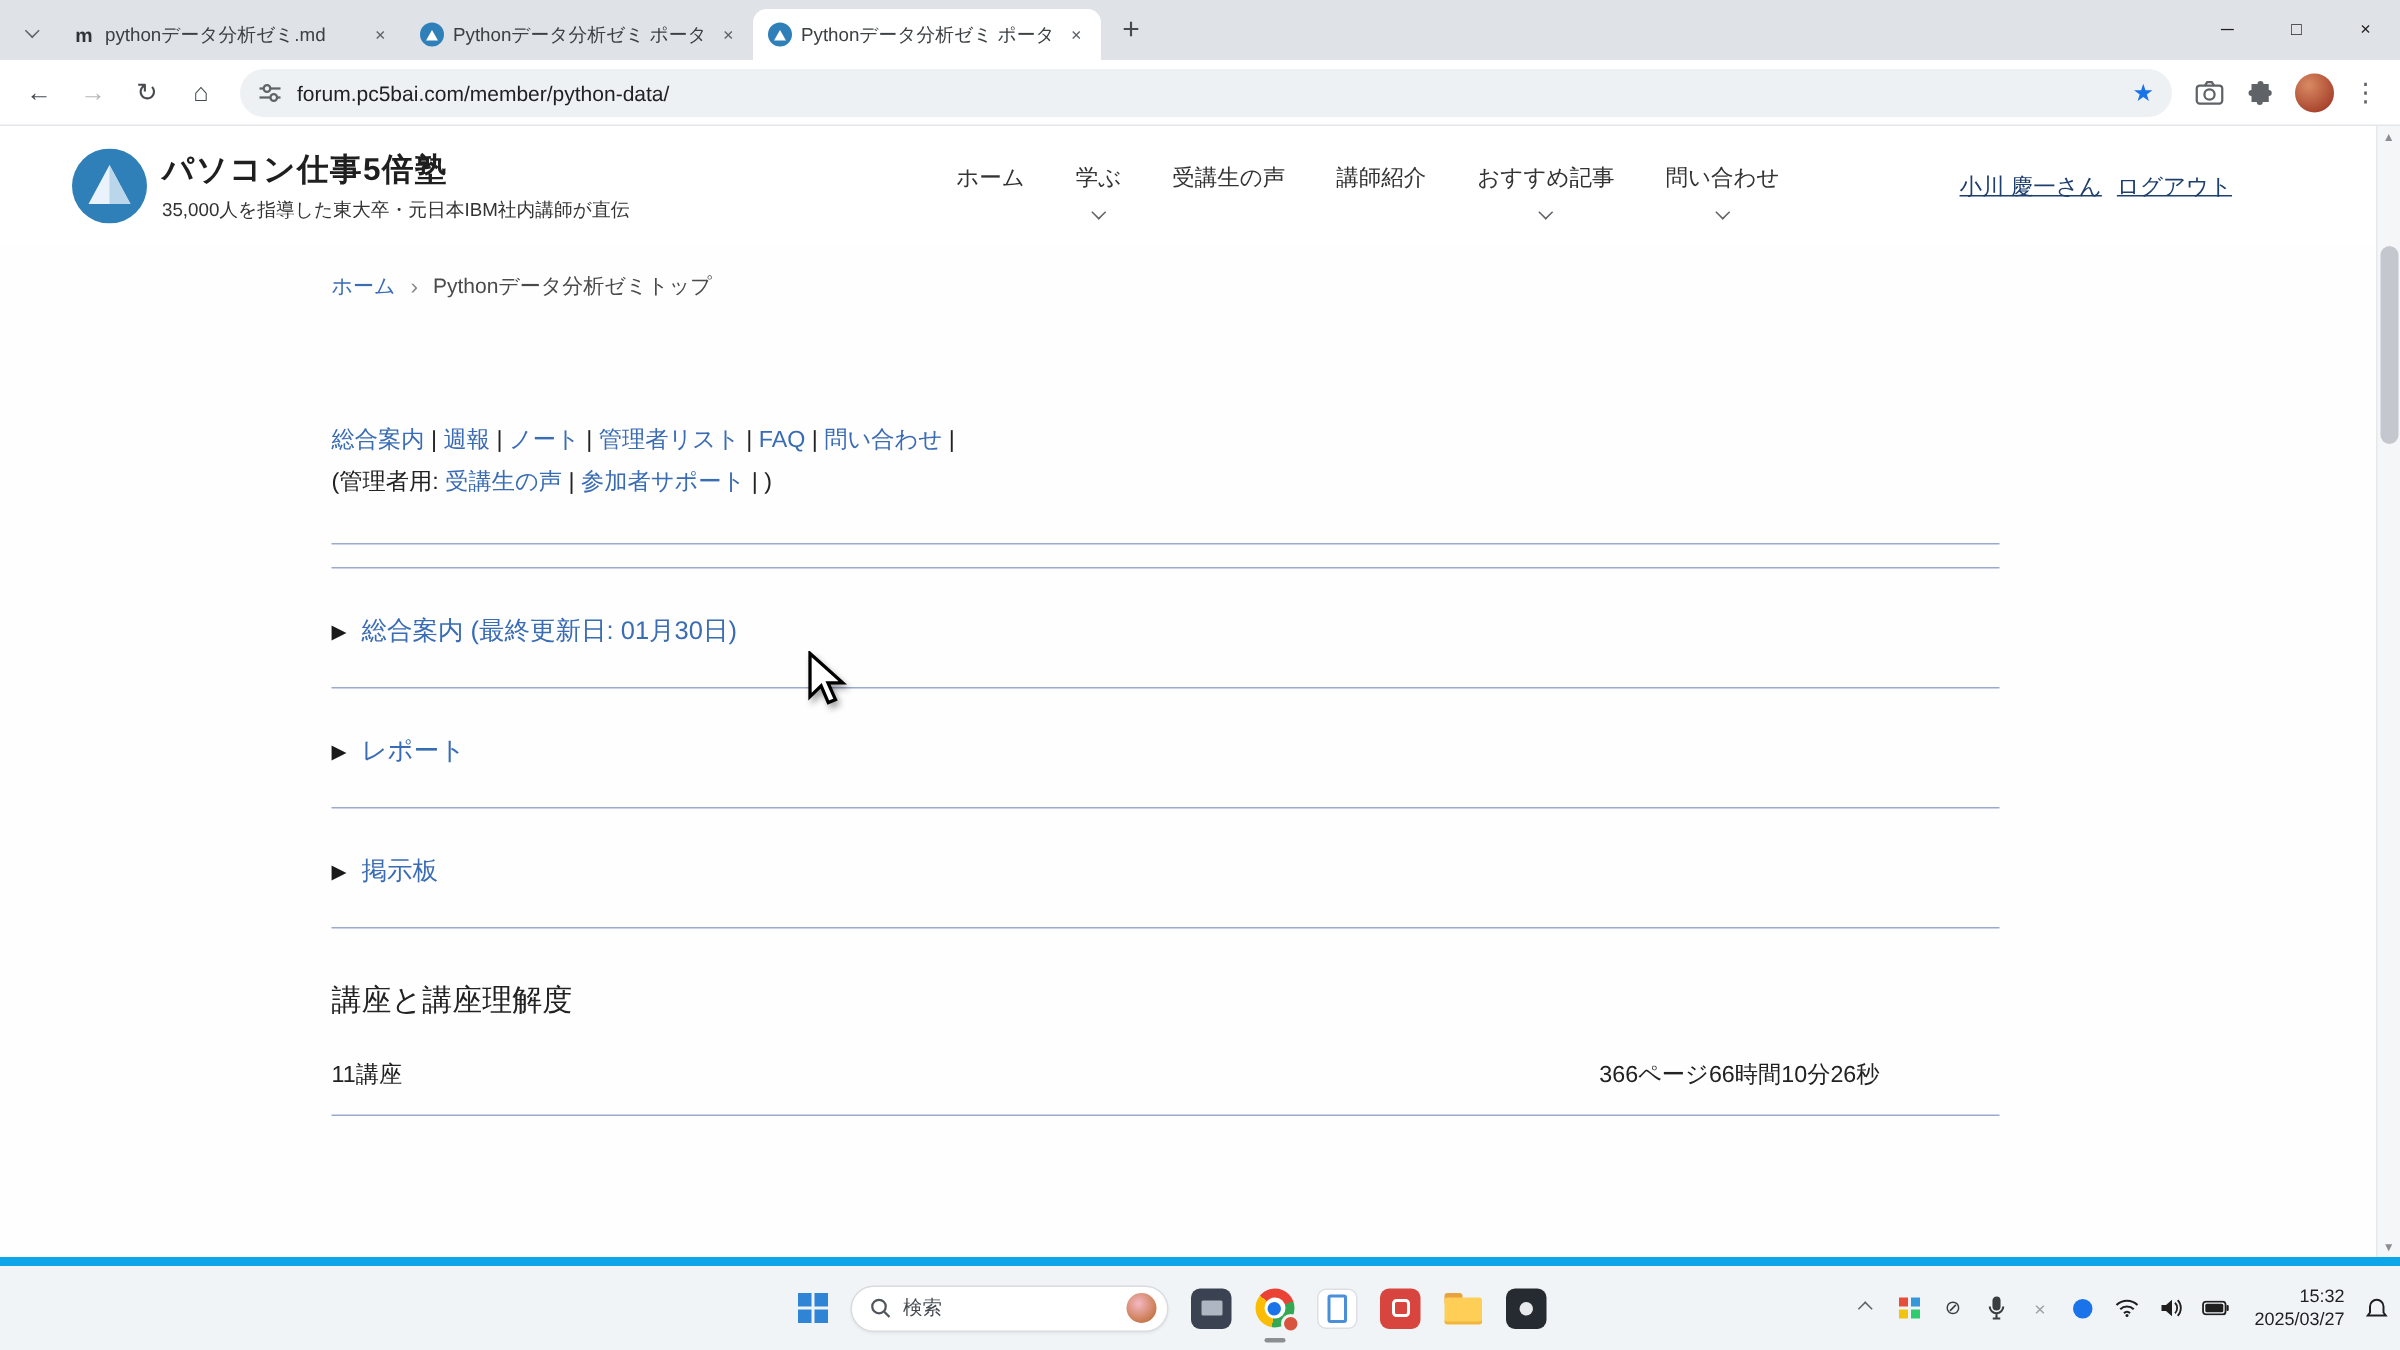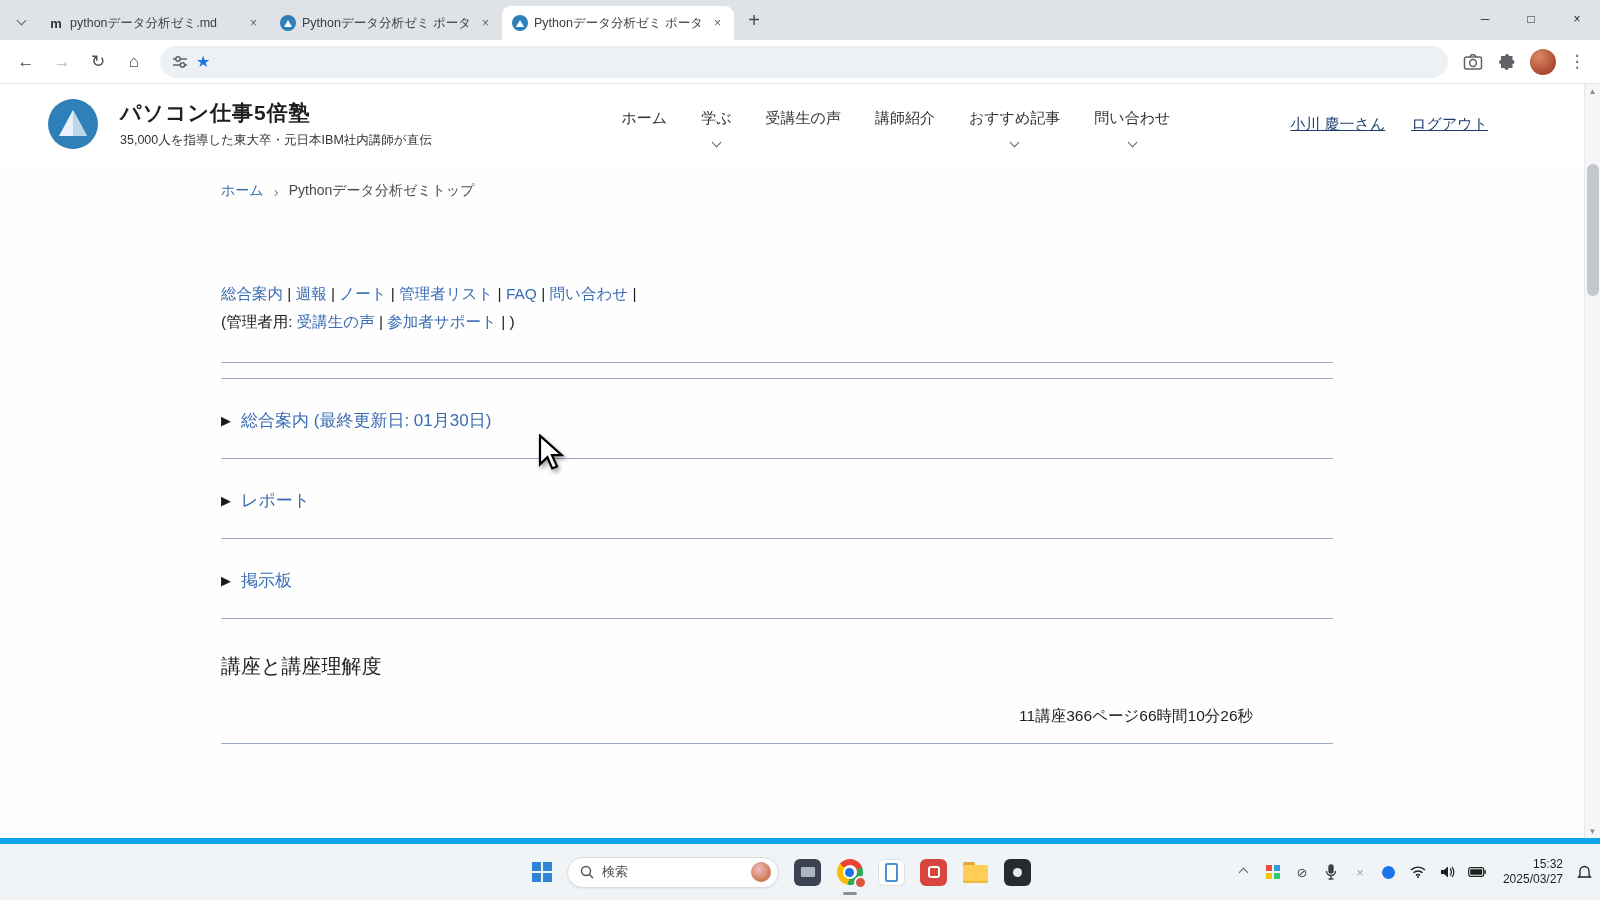--- a/index.html
+++ b/index.html
@@ -33,49 +33,49 @@
   .star-btn { font-size:16px; color:#1a73e8; margin-left:8px; }
   .tool-icon { width:30px; height:30px; display:flex; align-items:center; justify-content:center; }
   .avatar { width:26px; height:26px; border-radius:50%; background:radial-gradient(circle at 35% 30%, #d98a62, #a8442e 75%); margin:0 4px; }
   .menu-btn { font-size:17px; color:#5f6368; width:26px; text-align:center; }
 
   
   .viewport { position:absolute; top:84px; left:0; right:16px; bottom:62px; background:#fefefe; overflow:hidden; }
   .site-header { height:80px; background:#fff; display:flex; align-items:center; padding:0 96px 0 48px; }
   .brand { display:flex; align-items:center; }
   .brand-logo { width:50px; height:50px; flex:0 0 50px; }
-  .brand-text { margin-left:22px; }
+  .brand-text { margin-left:10px; }
   .brand-title { font-size:21px; font-weight:bold; color:#1f1f1f; letter-spacing:1px; }
   .brand-sub { font-size:12.5px; color:#333; margin-top:5px; }
   .main-nav { display:flex; gap:34px; margin-left:auto; }
   .nav-item { display:flex; flex-direction:column; align-items:center; font-size:15px; color:#333; cursor:pointer; }
   .nav-caret { margin-top:4px; height:8px; }
   .nav-caret.hid { visibility:hidden; }
-  .user-links { display:flex; gap:26px; margin-left:120px; }
+  .user-links { display:flex; gap:10px; margin-left:120px; }
   .user-link { font-size:15px; color:#1d3f6e; text-decoration:underline; white-space:nowrap; }
 
   .breadcrumb { margin:18px 0 0 221px; font-size:14px; display:flex; align-items:center; gap:10px; }
   .bc-home { color:#3a6cb3; }
   .bc-sep { color:#888; font-size:15px; }
   .bc-current { color:#4a4a4a; }
 
   .page-main { margin-left:221px; width:1112px; }
   .quick-links { margin-top:80px; font-size:15.5px; line-height:28px; color:#222; }
   .ql-link { color:#3a6cb3; cursor:pointer; }
   .divider { border-top:1px solid #9aa9cc; height:0; }
   .divider.m26 { margin-top:26px; }
   .divider.m15 { margin-top:15px; }
   .section-row { display:flex; align-items:center; gap:10px; padding:30px 0 26px; cursor:pointer; }
   .section-marker { color:#1a1a1a; font-size:13px; }
   .section-title { color:#3a6cb3; font-size:17px; }
   .courses-heading { margin-top:34px; font-size:20px; font-weight:normal; color:#222; }
   .checkbox-row { display:flex; align-items:center; gap:13px; margin-top:16px; }
   .checkbox { width:18px; height:18px; border:2px solid #39424e; border-radius:3px; background:#fff; cursor:pointer; }
   .checkbox-label { font-size:15px; color:#333; }
-  .stats-row { display:flex; justify-content:flex-end; margin-top:26px; font-size:15.5px; color:#222; }
+  .stats-row { display:flex; justify-content:space-between; margin-top:26px; font-size:15.5px; color:#222; }
   .stats-right { padding-right:80px; }
   .divider.final { margin-top:16px; }
 
   
   .scrollbar { position:absolute; right:0; top:84px; bottom:62px; width:16px; background:#f5f6f8; border-left:1px solid #e7e8ea; }
   .sb-arrow { height:14px; display:flex; align-items:center; justify-content:center; color:#8a8d91; font-size:8px; }
   .sb-arrow.bottom { position:absolute; bottom:0; left:0; right:0; }
   .sb-thumb { position:absolute; top:80px; left:2px; width:12px; height:132px; background:#c4c8ce; border-radius:6px; }
 
   
@@ -157,20 +157,21 @@
     <span class="nav-btn">⌂</span>
     <div class="omnibox">
       <svg width="16" height="16" viewBox="0 0 16 16">
         <g stroke="#5f6368" stroke-width="1.5" fill="#eef1f4">
           <line x1="1" y1="5" x2="15" y2="5"></line>
             <circle cx="6" cy="5" r="2.2"></circle>
           <line x1="1" y1="11" x2="15" y2="11"></line>
             <circle cx="10.5" cy="11" r="2.2"></circle>
         </g>
       </svg>
+      <span class="omni-url">forum.pc5bai.com/member/python-data/</span>
       <span class="star-btn">★</span>
     </div>
     <span class="tool-icon">
       <svg width="20" height="18" viewBox="0 0 20 18" fill="none" stroke="#5f6368" stroke-width="1.5">
         <rect x="1.5" y="4" width="17" height="12" rx="2"></rect>
           <circle cx="10" cy="10" r="3.4"></circle>
           <path d="M7 4 L8.5 1.8 H11.5 L13 4"></path>
       </svg>
     </span>
     <span class="tool-icon">

